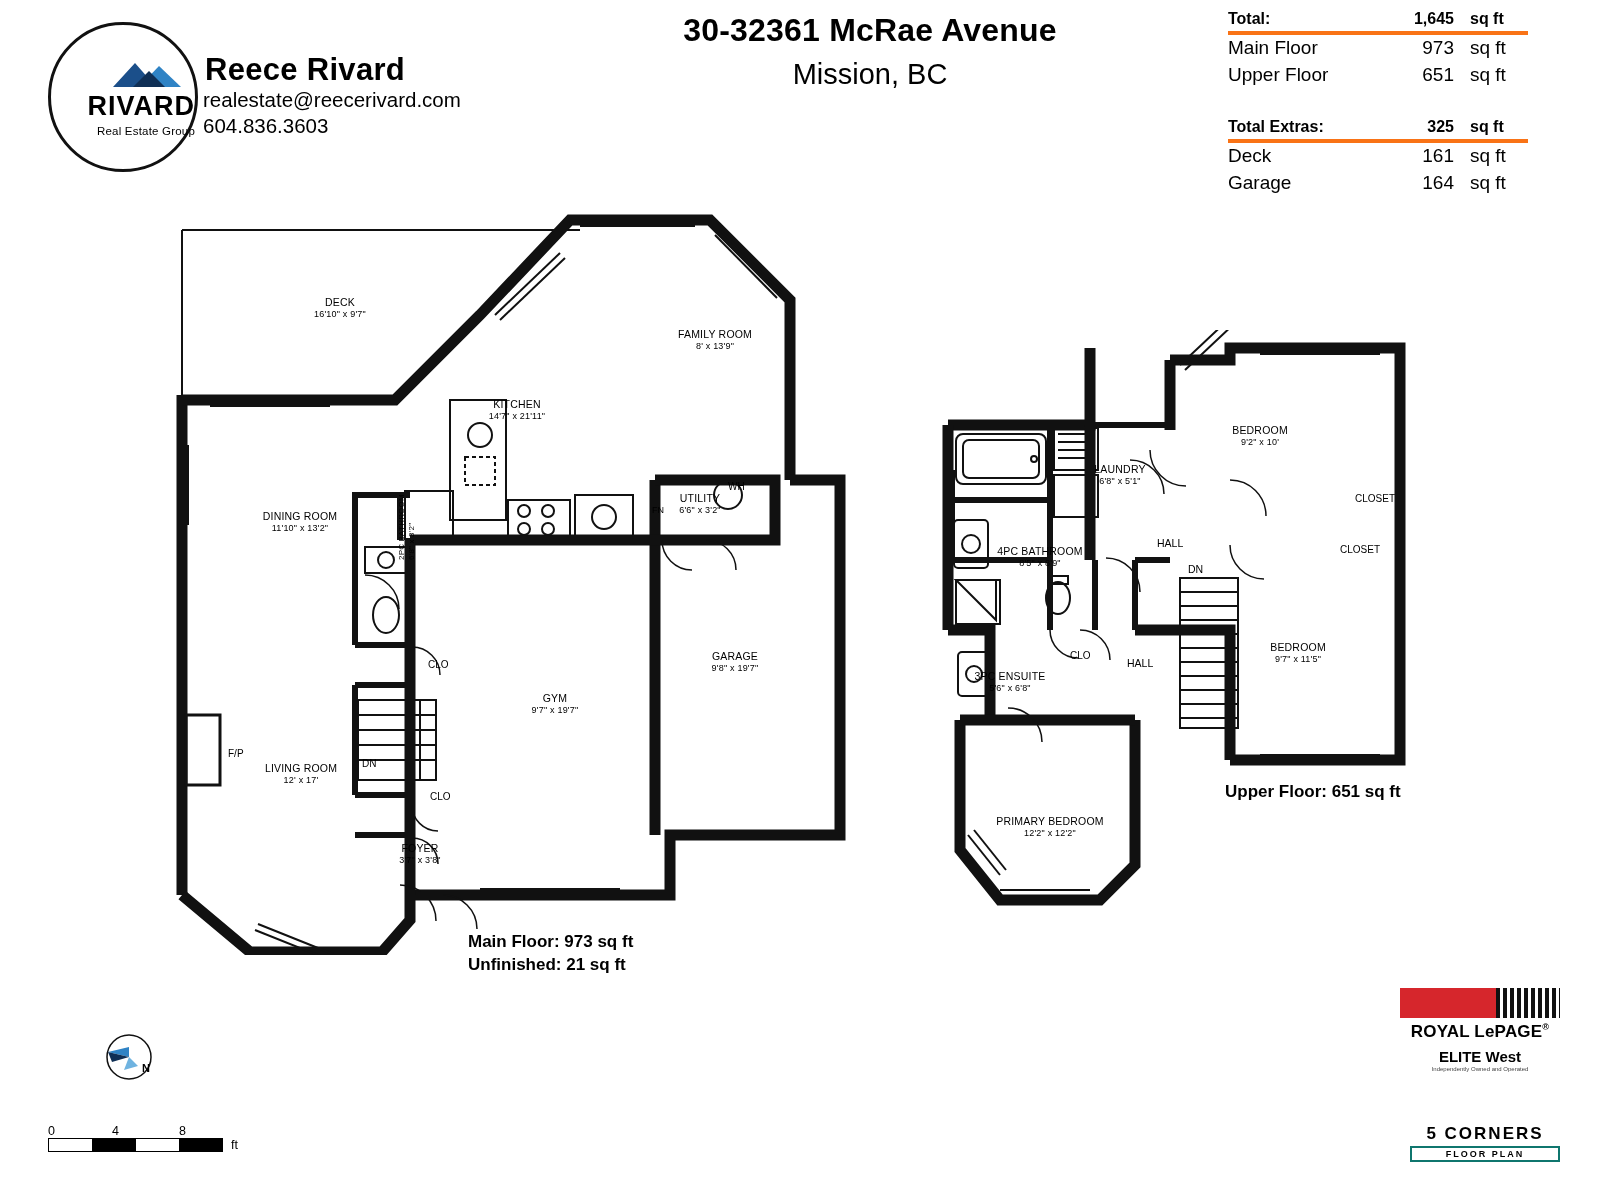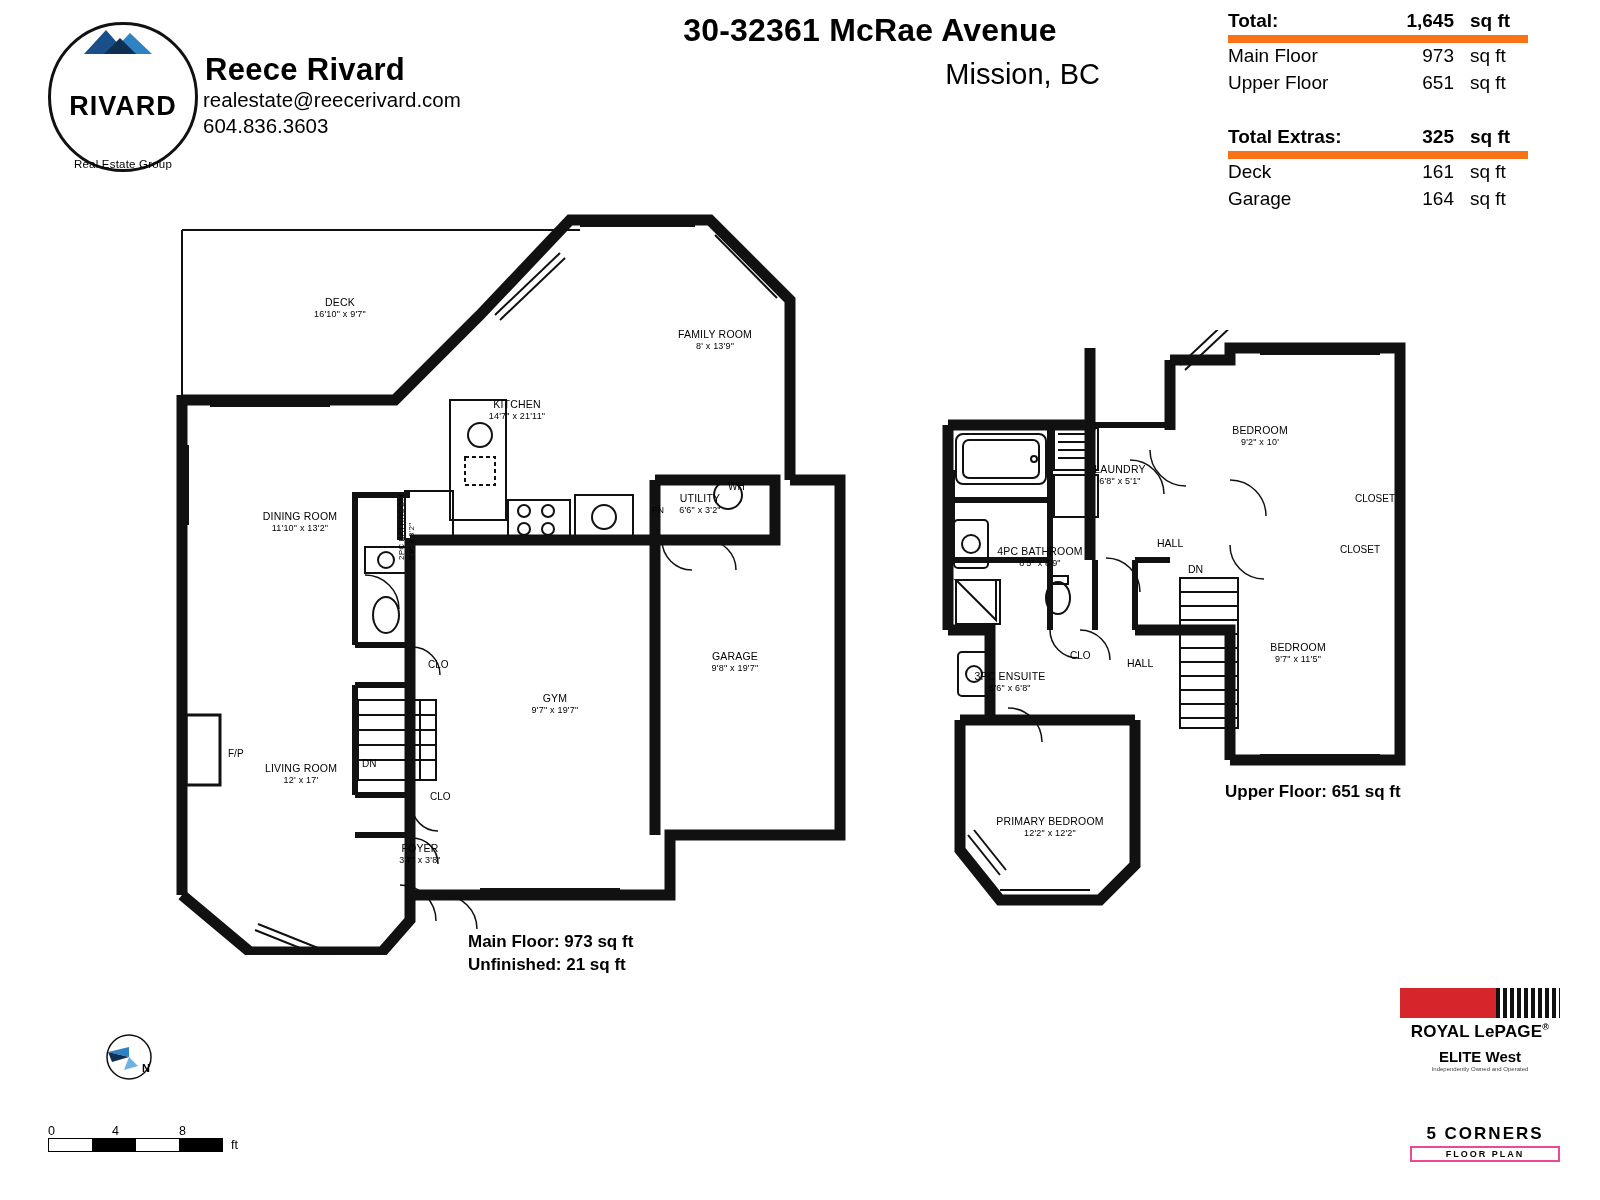--- a/index.html
+++ b/index.html
@@ -1,35 +1,35 @@
 <!DOCTYPE html>
 <html><head>
 <meta charset="utf-8">
 <style>
   html,body{margin:0;padding:0;}
   body{width:1600px;height:1200px;background:#fff;font-family:"Liberation Sans",sans-serif;color:#000;position:relative;overflow:hidden;}
   .abs{position:absolute;}
   
-  #logo{left:48px;top:22px;width:150px;height:150px;border:3px solid #111;border-radius:50%;box-sizing:border-box;display:flex;flex-direction:column;align-items:center;justify-content:center;gap:33px;}
+  #logo{left:48px;top:22px;width:150px;height:150px;border:3px solid #111;border-radius:50%;box-sizing:border-box;display:flex;flex-direction:column;align-items:flex-end;justify-content:center;}
   #logo .mtn{width:86px;height:34px;position:relative;}
   #logo .brand{font-weight:bold;font-size:27px;letter-spacing:1px;line-height:1;margin-top:2px;}
   #logo .sub{font-size:11.5px;margin-top:5px;letter-spacing:.2px;}
   #agent-name{left:205px;top:52px;font-size:31px;font-weight:bold;letter-spacing:.3px;}
   #agent-email{left:203px;top:88px;font-size:20.5px;}
   #agent-phone{left:203px;top:114px;font-size:20.5px;}
   #addr{left:640px;top:12px;width:460px;text-align:center;font-size:32px;font-weight:bold;letter-spacing:.2px;}
-  #city{left:640px;top:58px;width:460px;text-align:right;font-size:29px;}
+  #city{left:640px;top:58px;width:460px;text-align:center;font-size:29px;}
   
   #areas{right:72px;top:8px;width:300px;font-size:19px;}
   #areas table{border-collapse:collapse;width:100%;}
   #areas td{padding:2px 0 3px 0;}
   #areas .lbl{text-align:left;}
   #areas .val{text-align:right;padding-right:16px;white-space:nowrap;}
   #areas .unit{text-align:left;width:58px;}
-  #areas tr.total td{font-weight:bold;font-size:19px;border-bottom:8px solid #f97316;}
+  #areas tr.total td{font-weight:bold;font-size:16px;border-bottom:4px solid #f97316;}
   #areas .spacer td{height:22px;}
   .rlabel{position:absolute;text-align:center;font-size:10.5px;line-height:1.25;letter-spacing:.2px;}
   .rlabel .nm{font-size:10.5px;}
   .rlabel .dim{font-size:9px;}
   .tiny{font-size:8px;}
   .cap{position:absolute;font-size:17px;font-weight:bold;}
   
   #disclaimer{left:278px;bottom:32px;width:1060px;font-size:13.5px;line-height:1.5;text-align:center;}
   #scalebar{left:48px;bottom:48px;width:175px;}
   #scalebar .ticks{position:relative;height:14px;font-size:12.5px;}
@@ -42,21 +42,21 @@
   
   #rlp{right:40px;bottom:128px;width:160px;text-align:center;}
   #rlp .bars{display:flex;height:30px;align-items:stretch;}
   #rlp .redbox{background:#d6262c;flex:0 0 96px;}
   #rlp .stripes{flex:1;background:repeating-linear-gradient(90deg,#111 0,#111 4px,#fff 4px,#fff 7px);}
   #rlp .nm{font-size:17px;font-weight:bold;margin-top:4px;letter-spacing:.2px;}
   #rlp .el{font-size:15px;font-weight:bold;margin-top:6px;}
   #rlp .fine{font-size:6px;color:#444;margin-top:1px;}
   #fourc{right:40px;bottom:38px;width:150px;text-align:center;}
   #fourc .t{font-size:17px;font-weight:bold;letter-spacing:2px;}
-  #fourc .b{border:2px solid #ec4899;font-size:9px;font-weight:bold;letter-spacing:2px;padding:1px 0;margin-top:2px;}
+  #fourc .b{border:2px solid #0f766e;font-size:9px;font-weight:bold;letter-spacing:2px;padding:1px 0;margin-top:2px;}
 </style>
 </head>
 <body>
 
 <div class="abs" id="logo">
   <div class="mtn">
     <svg width="86" height="34" viewBox="0 0 86 34">
       <path d="M4 30 L26 6 L40 22 L50 12 L70 30 Z" fill="#1b4f8a"></path>
       <path d="M30 30 L50 9 L72 30 Z" fill="#2f83c5"></path>
       <path d="M24 30 L40 14 L56 30 Z" fill="#0f2f55"></path>

